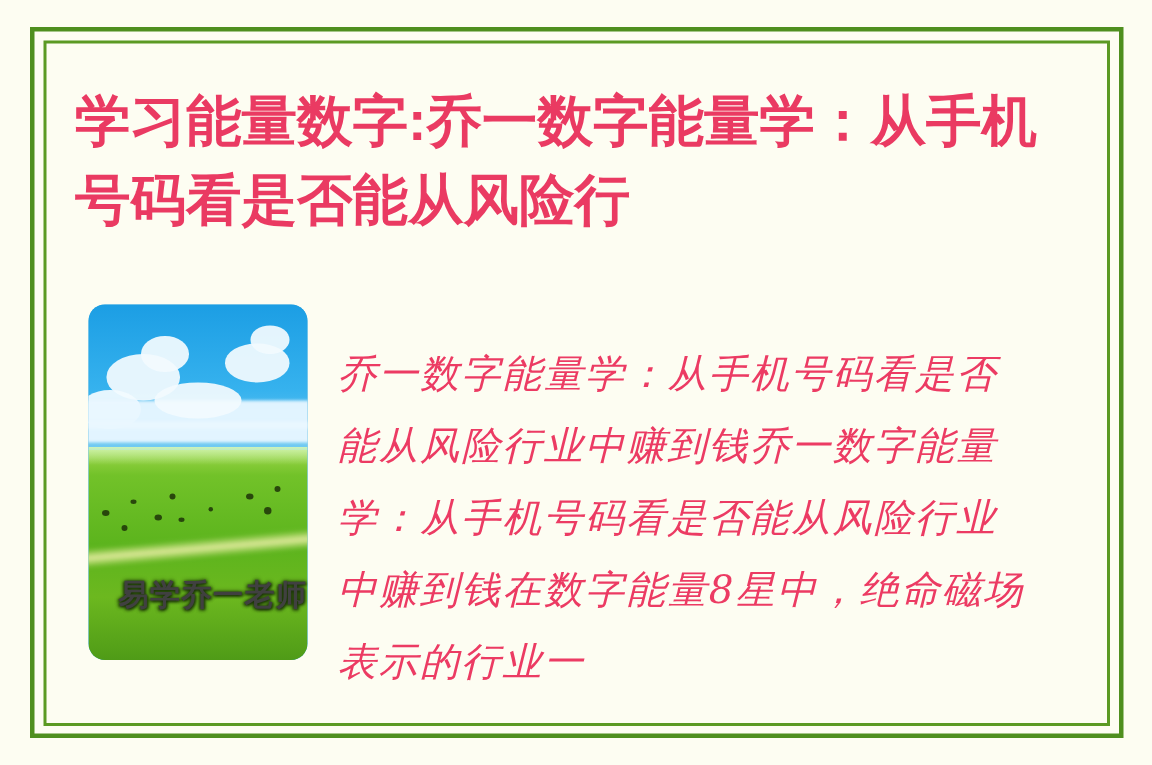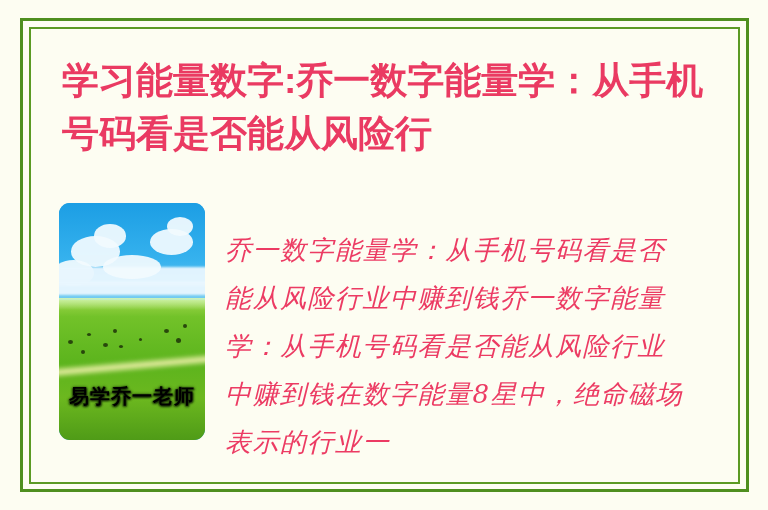--- a/index.html
+++ b/index.html
@@ -58,21 +58,20 @@
     width: 660px;
     color: #ea3a62;
     font-size: 37px;
     font-weight: bold;
     line-height: 53px;
     letter-spacing: 0px;
     font-family: "Liberation Sans", "DejaVu Sans", sans-serif;
     white-space: pre-wrap;
     overflow: hidden;
     max-height: 110px;
-    margin-left: 12px;
   }
 
   .body-area {
     position: absolute;
     left: 59px;
     top: 203px;
     width: 650px;
     height: 250px;
   }
 
@@ -140,22 +139,22 @@
     position: absolute;
     background: #1d3308;
     border-radius: 50%;
     opacity: .85;
   }
   .thumb .overlay-text {
     position: absolute;
     left: 0;
     bottom: 30px;
     width: 100%;
-    text-align: center;
-    color: #000000;
+    text-align: right;
+    color: #404040;
     font-size: 20px;
     font-weight: bold;
     letter-spacing: 1px;
     text-shadow: 0 0 3px rgba(30,55,10,.95), 1px 1px 2px rgba(20,40,5,.9), -1px 1px 2px rgba(20,40,5,.7);
     font-family: "Liberation Sans", "DejaVu Sans", sans-serif;
   }
 
   
   .summary {
     position: absolute;

